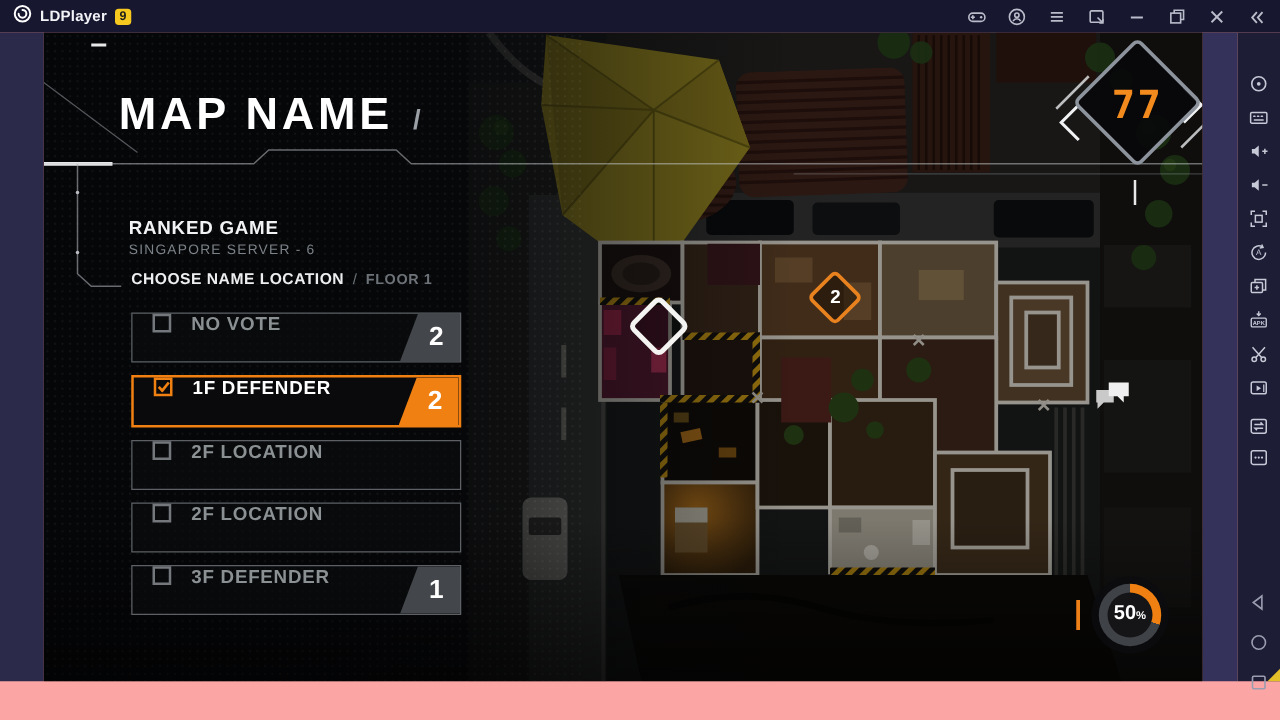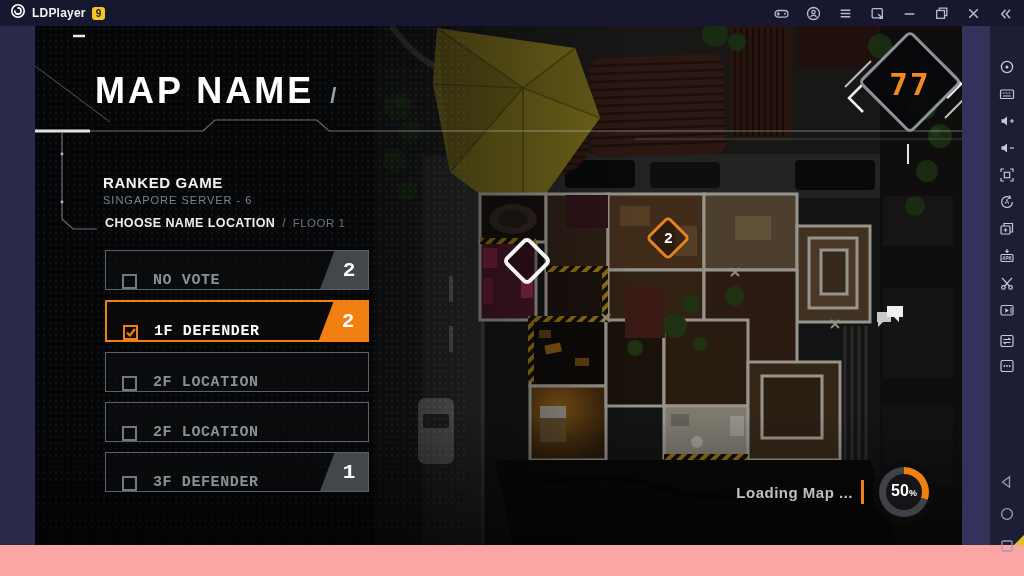--- a/index.html
+++ b/index.html
@@ -41,26 +41,26 @@
   .map-name{color:#fff;font-size:36px;font-weight:800;letter-spacing:3px;}
   .hdr-sep{color:#9aa0a6;font-size:22px;font-weight:bold;}
   .mode{font-size:21px;font-weight:700;letter-spacing:6px;color:rgba(225,229,234,.12);
     -webkit-text-stroke:1px #c7cbd1;}
   .match{position:absolute;left:68px;top:116px;z-index:4;margin-top:32px;}
   .match-type{color:#f2f3f4;font-size:15px;font-weight:bold;letter-spacing:.6px;}
   .match-server{color:#7c8288;font-size:11px;letter-spacing:1px;margin-top:3px;}
   .spawn-title{position:absolute;left:70px;top:190px;z-index:4;display:flex;align-items:baseline;gap:7px;}
   .spawn-main{color:#eceef0;font-size:12.5px;font-weight:bold;letter-spacing:.4px;}
   .spawn-sep{color:#6d7378;font-size:12px;}
-  .spawn-floor{color:#6d7378;font-size:11.5px;font-weight:normal;letter-spacing:.5px;}
+  .spawn-floor{color:#6d7378;font-size:11.5px;font-weight:bold;letter-spacing:.5px;}
 
   
   .votes{position:absolute;left:70px;top:224px;width:264px;z-index:4;display:flex;flex-direction:column;gap:10px;}
   .vote-row{position:relative;height:40px;border:1px solid #5d6165;background:rgba(12,13,15,.62);
-    display:flex;align-items:flex-end;padding-left:16px;box-sizing:border-box;cursor:pointer;font-family:Liberation Mono, monospace;}
+    display:flex;align-items:flex-start;padding-left:16px;box-sizing:border-box;cursor:pointer;}
   .vote-row .cb{width:15px;height:15px;border:2px solid #74787c;box-sizing:border-box;
     display:flex;align-items:center;justify-content:center;}
   .vote-row .lbl{color:#8b9093;font-size:15px;font-weight:bold;letter-spacing:.6px;margin-left:16px;}
   .vote-row.selected{border:2px solid #ef8011;background:#0a0a0c;height:42px;}
   .vote-row.selected .cb{border-color:#ef8011;}
   .vote-row.selected .lbl{color:#fff;}
   .badge{position:absolute;right:0;top:0;bottom:0;width:48px;background:#43464a;
     clip-path:polygon(30% 0,100% 0,100% 100%,0 100%);
     display:flex;align-items:center;justify-content:center;padding-left:10px;box-sizing:border-box;}
   .badge span{color:#fff;font-size:21px;font-weight:bold;}
@@ -504,21 +504,20 @@
     </div>
 
     <span class="chat">
       <svg width="34" height="32" viewBox="0 0 34 32">
         <path d="M4 8h14v10H10l-5 5v-5H4z" fill="#c9c9c9"></path>
         <path d="M14 2h16v11h-4v5l-5-5h-7z" fill="#f0f0f0"></path>
       </svg>
     </span>
 
     <div class="loading">
-      <div class="load-text">Loading Map ...</div>
       <div class="load-tick"></div>
       <div class="load-ring-outer">
         <div class="load-ring" id="load-ring" style="background: conic-gradient(rgb(239, 128, 17) 0deg, rgb(239, 128, 17) 30%, rgb(63, 66, 71) 30%, rgb(63, 66, 71) 100%);">
           <div class="load-core">
             <span class="load-pct">50</span>
               <span class="load-pct-sign">%</span>
           </div>
         </div>
       </div>
     </div>

